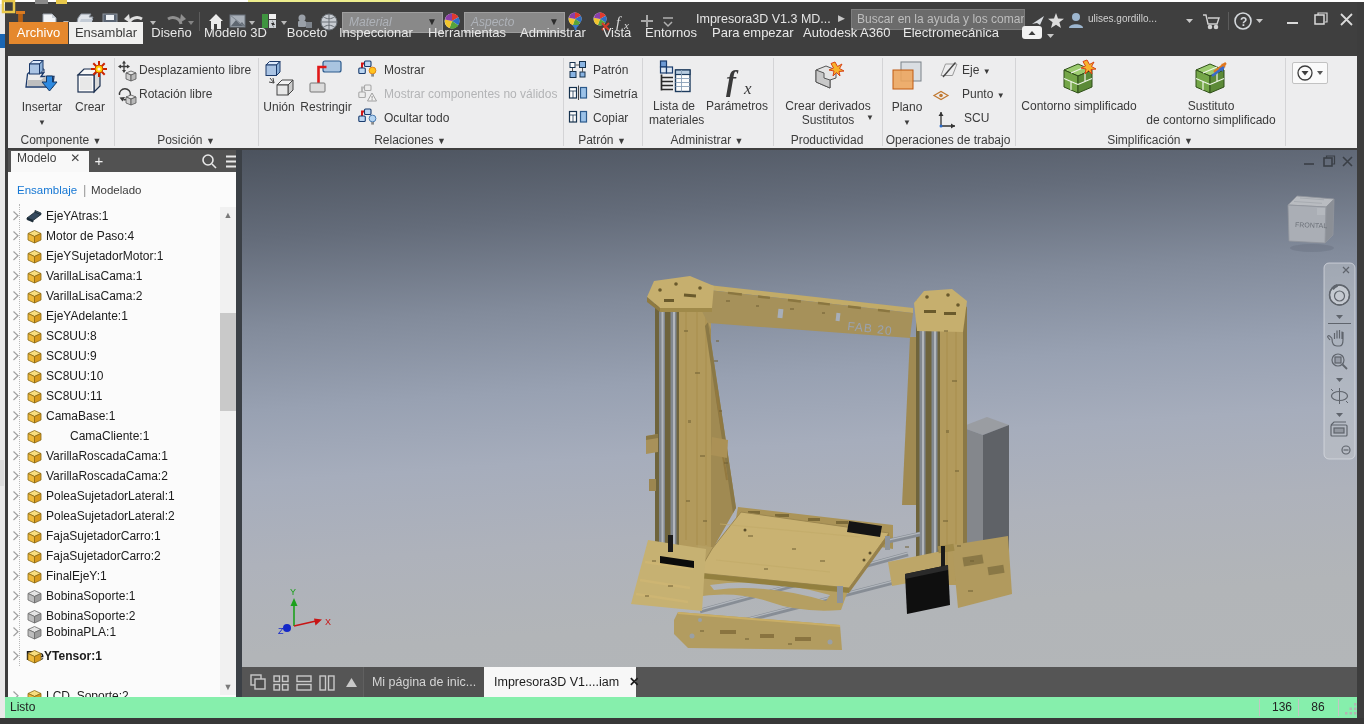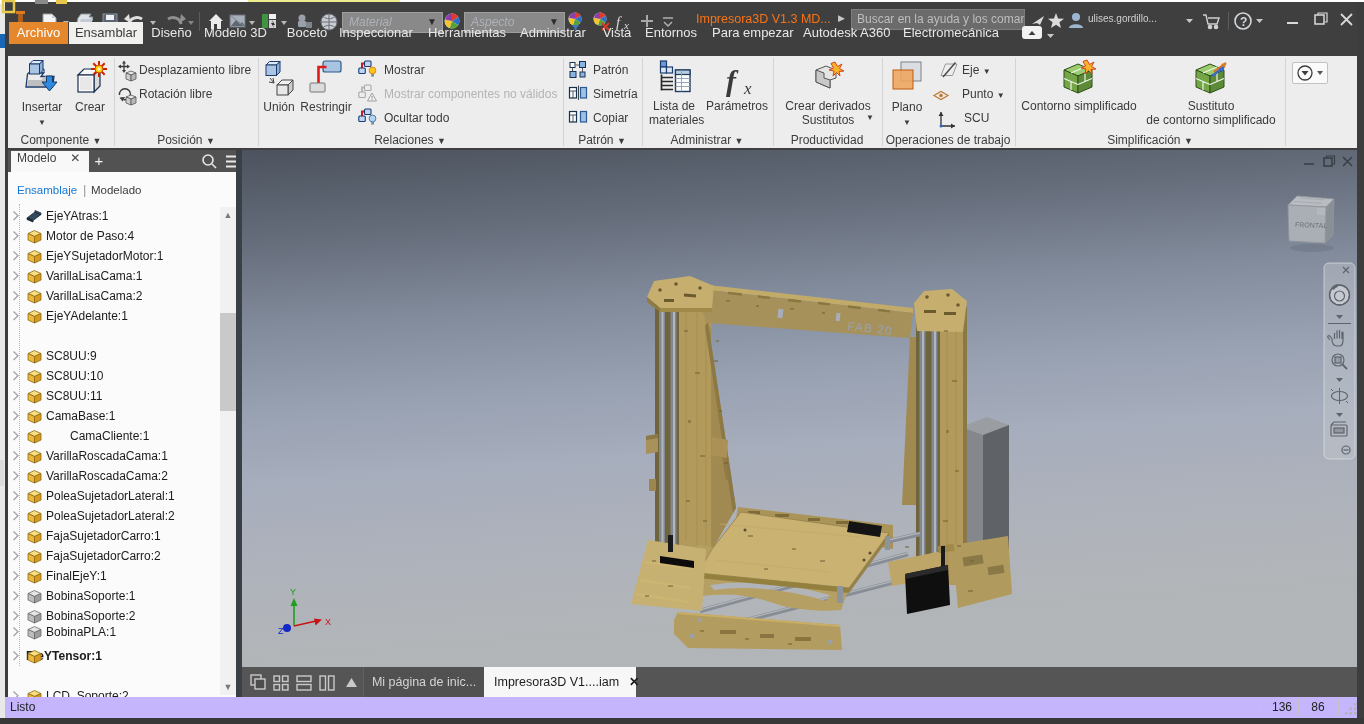--- a/index.html
+++ b/index.html
@@ -32,21 +32,21 @@
 #btab{position:absolute;left:3px;top:1px;width:78px;height:21px;background:#f8f8f8;color:#3c3c3c;font-size:12px;}
 #tree{position:absolute;left:0;top:22px;width:228px;height:525px;background:#fbfbfb;overflow:hidden;}
 .trow{position:absolute;left:0;width:215px;height:20px;font-size:12px;color:#1b1b1b;line-height:20px;white-space:nowrap;}
 
 #viewport{position:absolute;left:242px;top:150px;width:1115px;height:517px;background:linear-gradient(176deg,#4c535e 0%,#646c7a 15%,#828b9b 30%,#98a1b2 44%,#a6adbc 56%,#aeb2bb 70%,#b2b5b8 85%,#b3b6b8 100%);}
 
 #docbar{position:absolute;left:242px;top:667px;width:1115px;height:30px;background:#555555;}
 #doctab1{position:absolute;left:121px;top:0px;width:120px;height:30px;color:#d4d4d4;font-size:12.5px;line-height:30px;text-align:center;background:#515151;border-left:1px solid #606060;border-right:1px solid #424242;white-space:nowrap;}
 #doctab2{position:absolute;left:242px;top:0px;width:152px;height:30px;background:#f7f7f7;color:#1c1c1c;font-size:12.5px;line-height:30px;white-space:nowrap;}
 
-#statusbar{position:absolute;left:5px;top:697px;width:1352px;height:21px;background:#c4b5fd;color:#222;font-size:12px;}
+#statusbar{position:absolute;left:5px;top:697px;width:1352px;height:21px;background:#86efac;color:#222;font-size:12px;}
 </style>
 </head>
 <body>
 <div id="screen">
   <div id="deskTop"></div>
     <div id="deskTopL"></div>
     <div id="deskTopY"></div>
   <div id="deskLeft"></div>
     <div id="deskBlue"></div>
     <div class="abs" style="left:0;top:460px;width:4px;height:26px;background:#dcdcdc;"></div>
@@ -178,21 +178,21 @@
 
     <rect x="1287" y="22" width="11" height="2" fill="#dadada"></rect>
     <g fill="none" stroke="#dadada" stroke-width="1.5">
         <rect x="1315" y="15" width="9" height="9"></rect>
         <path d="M1318 15 v-2 h9 v9 h-2" stroke-width="1.2"></path>
       </g>
     <path d="M1341 14 l11 11 M1352 14 l-11 11" stroke="#dadada" stroke-width="1.8"></path>
   </svg>
   <div class="abs" style="left:342px;top:12px;width:99px;height:19px;background:#898989;border:1px solid #9e9e9e;font-size:12px;font-style:italic;color:#aeb2b8;line-height:19px;"><span style="margin-left:6px;">Material</span><span style="position:absolute;right:5px;top:-1px;font-style:normal;color:#2c2c2c;font-size:10px;">▼</span></div>
   <div class="abs" style="left:464px;top:12px;width:99px;height:19px;background:#898989;border:1px solid #9e9e9e;font-size:12px;font-style:italic;color:#aeb2b8;line-height:19px;"><span style="margin-left:6px;">Aspecto</span><span style="position:absolute;right:5px;top:-1px;font-style:normal;color:#2c2c2c;font-size:10px;">▼</span></div>
-  <div class="abs" style="left:696px;top:11px;width:140px;height:16px;color:#f97316;font-size:12.5px;line-height:16px;white-space:nowrap;">Impresora3D V1.3 MD...</div>
+  <div class="abs" style="left:696px;top:11px;width:140px;height:16px;color:#e5e5e5;font-size:12.5px;line-height:16px;white-space:nowrap;">Impresora3D V1.3 MD...</div>
   <div class="abs" style="left:838px;top:13px;color:#c8c8c8;font-size:9px;">▶</div>
   <div class="abs" style="left:851px;top:9px;width:172px;height:19px;background:#6b6b6b;border:1px solid #7d7d7d;color:#bdbdbd;font-size:12px;line-height:19px;overflow:hidden;white-space:nowrap;"><span style="margin-left:5px;">Buscar en la ayuda y los comand</span></div>
   <div class="abs" style="left:1088px;top:11px;width:105px;height:16px;color:#d0d0d0;font-size:10px;line-height:16px;white-space:nowrap;">ulises.gordillo...</div>
   <div id="bottomborder"></div>
   <div class="abs" style="left:5px;top:34px;width:3px;height:663px;background:#3d3d3d;z-index:40;"></div>
   <div id="rightborder"></div>
 
   <div id="tabrow">
     <div class="rtab" id="tabArchivo">Archivo</div>
     <div class="rtab" id="tabEnsamblar">Ensamblar</div>
@@ -476,20 +476,27 @@
             <polygon points="1,4.5 7.5,7.5 7.5,14 1,11" fill="#edb93c" stroke="#8a6a14" stroke-width="0.8"></polygon>
             <polygon points="7.5,7.5 14,4.5 14,11 7.5,14" fill="#d89a1e" stroke="#8a6a14" stroke-width="0.8"></polygon>
           </svg><span style="margin-left:38px;">VarillaLisaCama:2</span></div>
         <div class="trow" style="top:134px;"><svg width="8" height="10" style="position:absolute;left:4px;top:5px;">
             <path d="M1.5 0.5 L6 4.7 L1.5 9" stroke="#9f9f9f" fill="none" stroke-width="1.2"></path>
           </svg><svg width="15" height="15" style="position:absolute;left:19px;top:2.5px;">
             <polygon points="1,4.5 7.5,1.5 14,4.5 7.5,7.5" fill="#f7dd7e" stroke="#8a6a14" stroke-width="0.8"></polygon>
             <polygon points="1,4.5 7.5,7.5 7.5,14 1,11" fill="#edb93c" stroke="#8a6a14" stroke-width="0.8"></polygon>
             <polygon points="7.5,7.5 14,4.5 14,11 7.5,14" fill="#d89a1e" stroke="#8a6a14" stroke-width="0.8"></polygon>
           </svg><span style="margin-left:38px;">EjeYAdelante:1</span></div>
+        <div class="trow" style="top:154px;"><svg width="8" height="10" style="position:absolute;left:4px;top:5px;">
+            <path d="M1.5 0.5 L6 4.7 L1.5 9" stroke="#9f9f9f" fill="none" stroke-width="1.2"></path>
+          </svg><svg width="15" height="15" style="position:absolute;left:19px;top:2.5px;">
+            <polygon points="1,4.5 7.5,1.5 14,4.5 7.5,7.5" fill="#f7dd7e" stroke="#8a6a14" stroke-width="0.8"></polygon>
+            <polygon points="1,4.5 7.5,7.5 7.5,14 1,11" fill="#edb93c" stroke="#8a6a14" stroke-width="0.8"></polygon>
+            <polygon points="7.5,7.5 14,4.5 14,11 7.5,14" fill="#d89a1e" stroke="#8a6a14" stroke-width="0.8"></polygon>
+          </svg><span style="margin-left:38px;">SC8UU:8</span></div>
         <div class="trow" style="top:174px;"><svg width="8" height="10" style="position:absolute;left:4px;top:5px;">
             <path d="M1.5 0.5 L6 4.7 L1.5 9" stroke="#9f9f9f" fill="none" stroke-width="1.2"></path>
           </svg><svg width="15" height="15" style="position:absolute;left:19px;top:2.5px;">
             <polygon points="1,4.5 7.5,1.5 14,4.5 7.5,7.5" fill="#f7dd7e" stroke="#8a6a14" stroke-width="0.8"></polygon>
             <polygon points="1,4.5 7.5,7.5 7.5,14 1,11" fill="#edb93c" stroke="#8a6a14" stroke-width="0.8"></polygon>
             <polygon points="7.5,7.5 14,4.5 14,11 7.5,14" fill="#d89a1e" stroke="#8a6a14" stroke-width="0.8"></polygon>
           </svg><span style="margin-left:38px;">SC8UU:9</span></div>
         <div class="trow" style="top:194px;"><svg width="8" height="10" style="position:absolute;left:4px;top:5px;">
             <path d="M1.5 0.5 L6 4.7 L1.5 9" stroke="#9f9f9f" fill="none" stroke-width="1.2"></path>
           </svg><svg width="15" height="15" style="position:absolute;left:19px;top:2.5px;">

